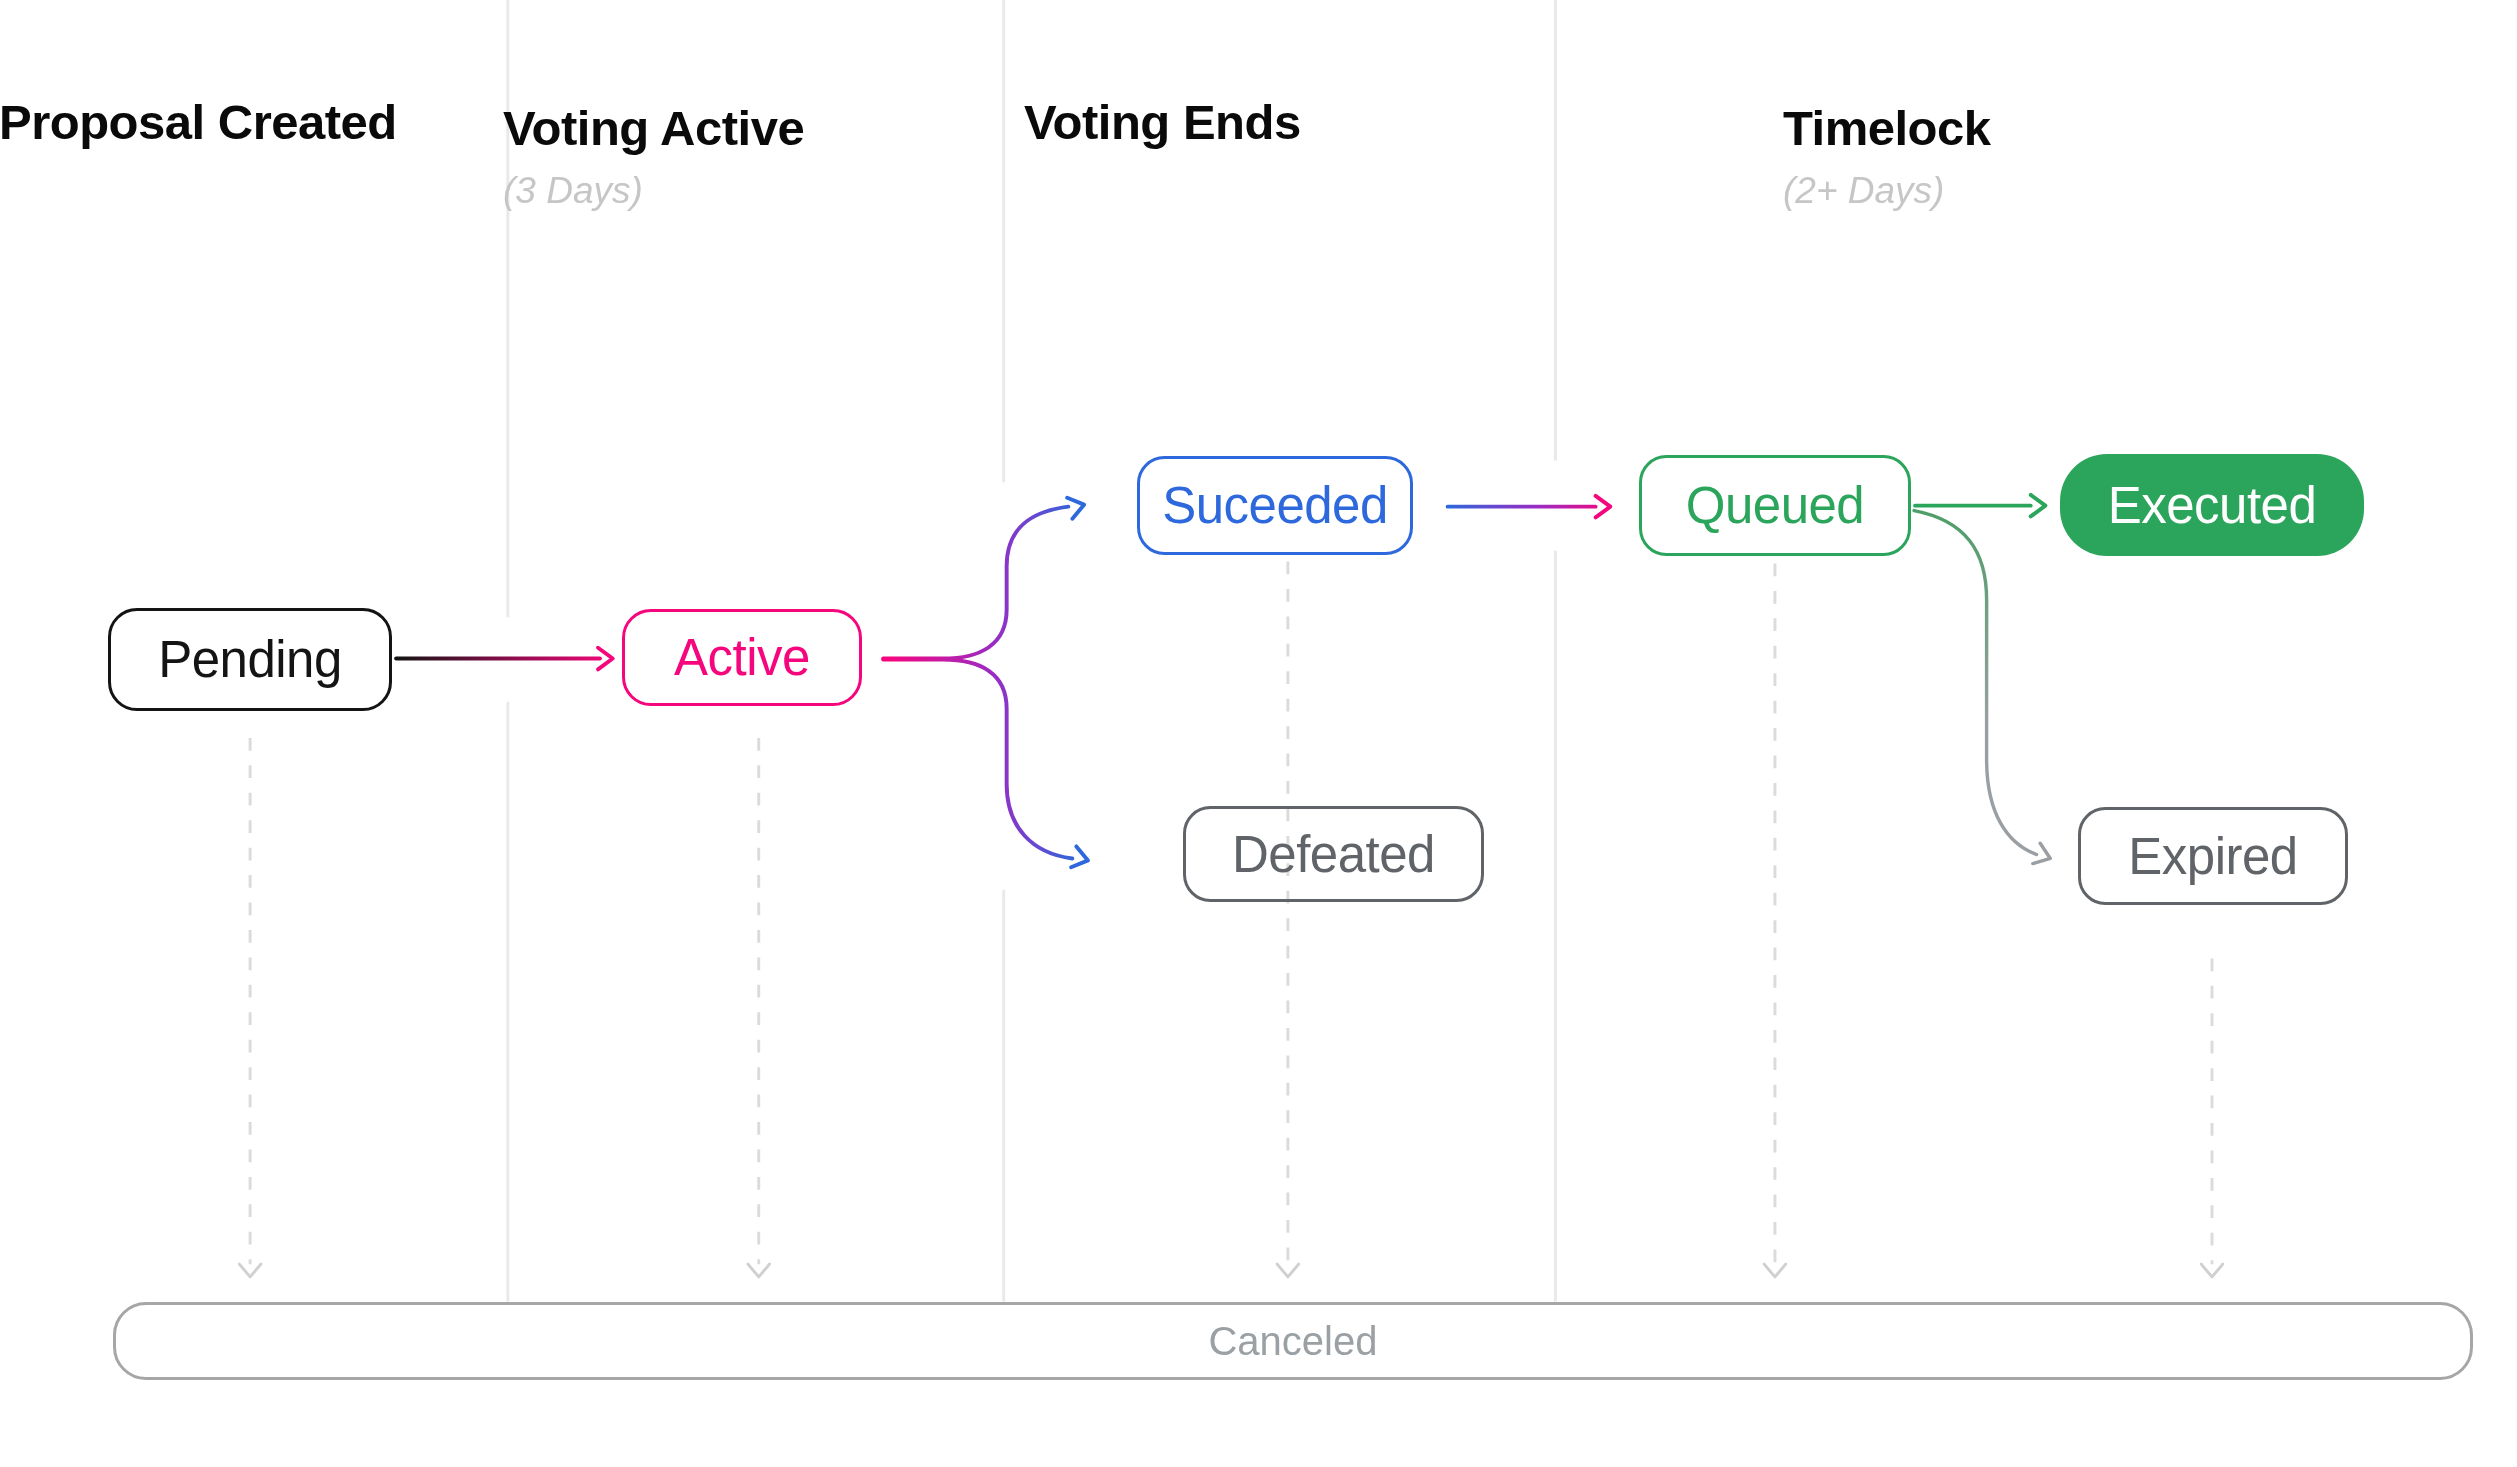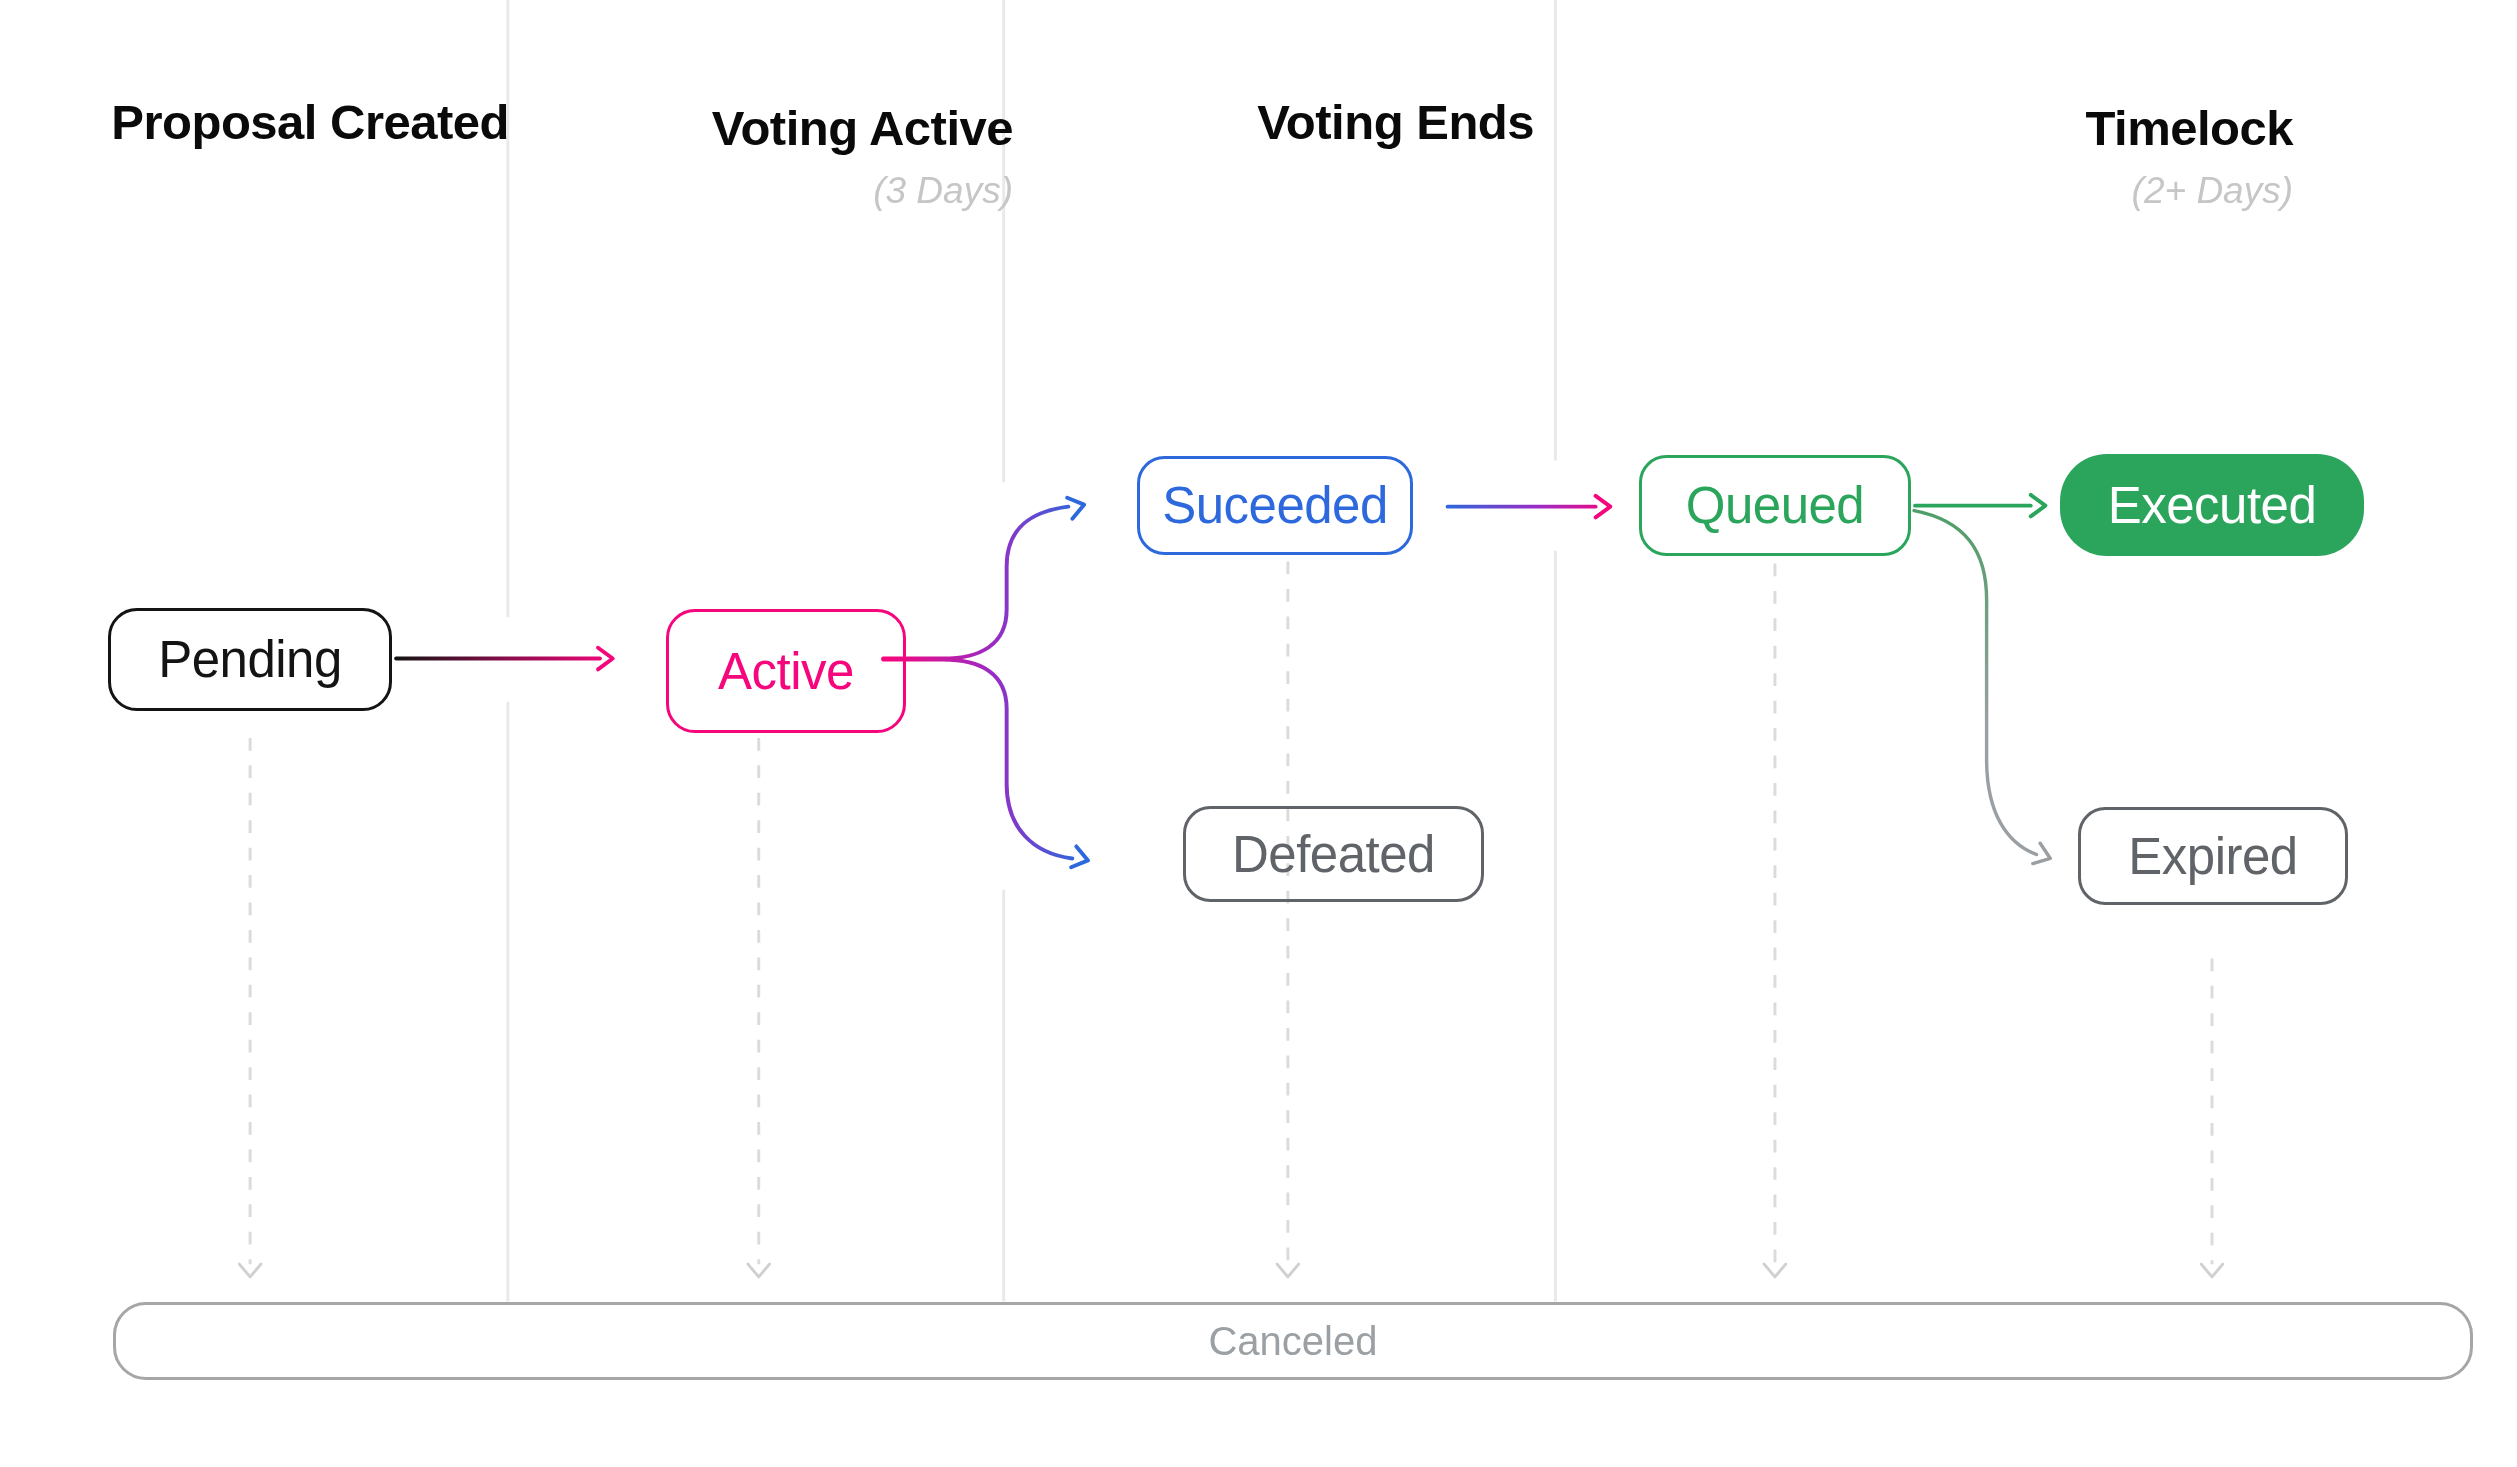--- a/index.html
+++ b/index.html
@@ -10,34 +10,34 @@
     --separator:#e9e9e9; --dash:#dbdbdb; --subtitle:#c6c6c6;
   }
   .canvas{
     position:relative; width:2517px; height:1467px; overflow:hidden;
     background:#ffffff;
     font-family:"Liberation Sans","DejaVu Sans",sans-serif;
   }
   svg.lines{position:absolute; left:0; top:0; z-index:1;}
 
   
-  .col-header{position:absolute; width:510px; text-align:right; z-index:2;}
+  .col-header{position:absolute; width:510px; text-align:left; z-index:2;}
   .col-title{font-size:49px; font-weight:700; color:var(--header); line-height:53px; letter-spacing:-0.5px;}
   .col-subtitle{font-size:37px; font-style:italic; font-weight:500; color:var(--subtitle); line-height:47px; margin-top:11.8px;}
   .col-subtitle:empty{display:none;}
 
   
   .node{
     position:absolute; box-sizing:border-box; z-index:2;
     display:flex; align-items:center; justify-content:center;
     font-size:51px; font-weight:500; letter-spacing:-0.5px;
     border-radius:29px; background:transparent;
   }
   .node--pending  {left:108px;  top:608px;  width:284px;  height:103px; border:3.9px solid var(--ink);       color:var(--ink);}
-  .node--active   {left:666px;  top:609px;  width:240px;  height:124px; border:3.9px solid var(--pink);      color:var(--pink);}
+  .node--active   {left:622px;  top:609px;  width:240px;  height:97px; border:3.9px solid var(--pink);      color:var(--pink);}
   .node--succeeded{left:1137px; top:456px;  width:276px;  height:99px; border:3.4px solid var(--blue);    color:var(--blue);  border-radius:27.4px;}
   .node--queued   {left:1639px; top:455px;  width:272px;  height:101px; border:3.4px solid var(--green);   color:var(--green); border-radius:27.4px;}
   .node--executed {left:2060px; top:454px;  width:304px;  height:102px; background:var(--green); color:#ffffff; border:none; border-radius:47px;}
   .node--defeated {left:1135px; top:806px;  width:301px;  height:96px; border:3.4px solid var(--graynode);color:var(--graynode); border-radius:27.4px;margin-left:48px;}
   .node--expired  {left:2078px; top:807px;  width:270px;  height:98px; border:3.4px solid var(--graynode);color:var(--graynode); border-radius:27.4px;}
   .node--canceled {left:113px;  top:1302px; width:2360px; height:78px;  border:3.4px solid var(--cancel-border); color:var(--cancel-text);
                    border-radius:33px; font-size:40px; font-weight:400; letter-spacing:0;}
 </style>
 </head>
 <body>

